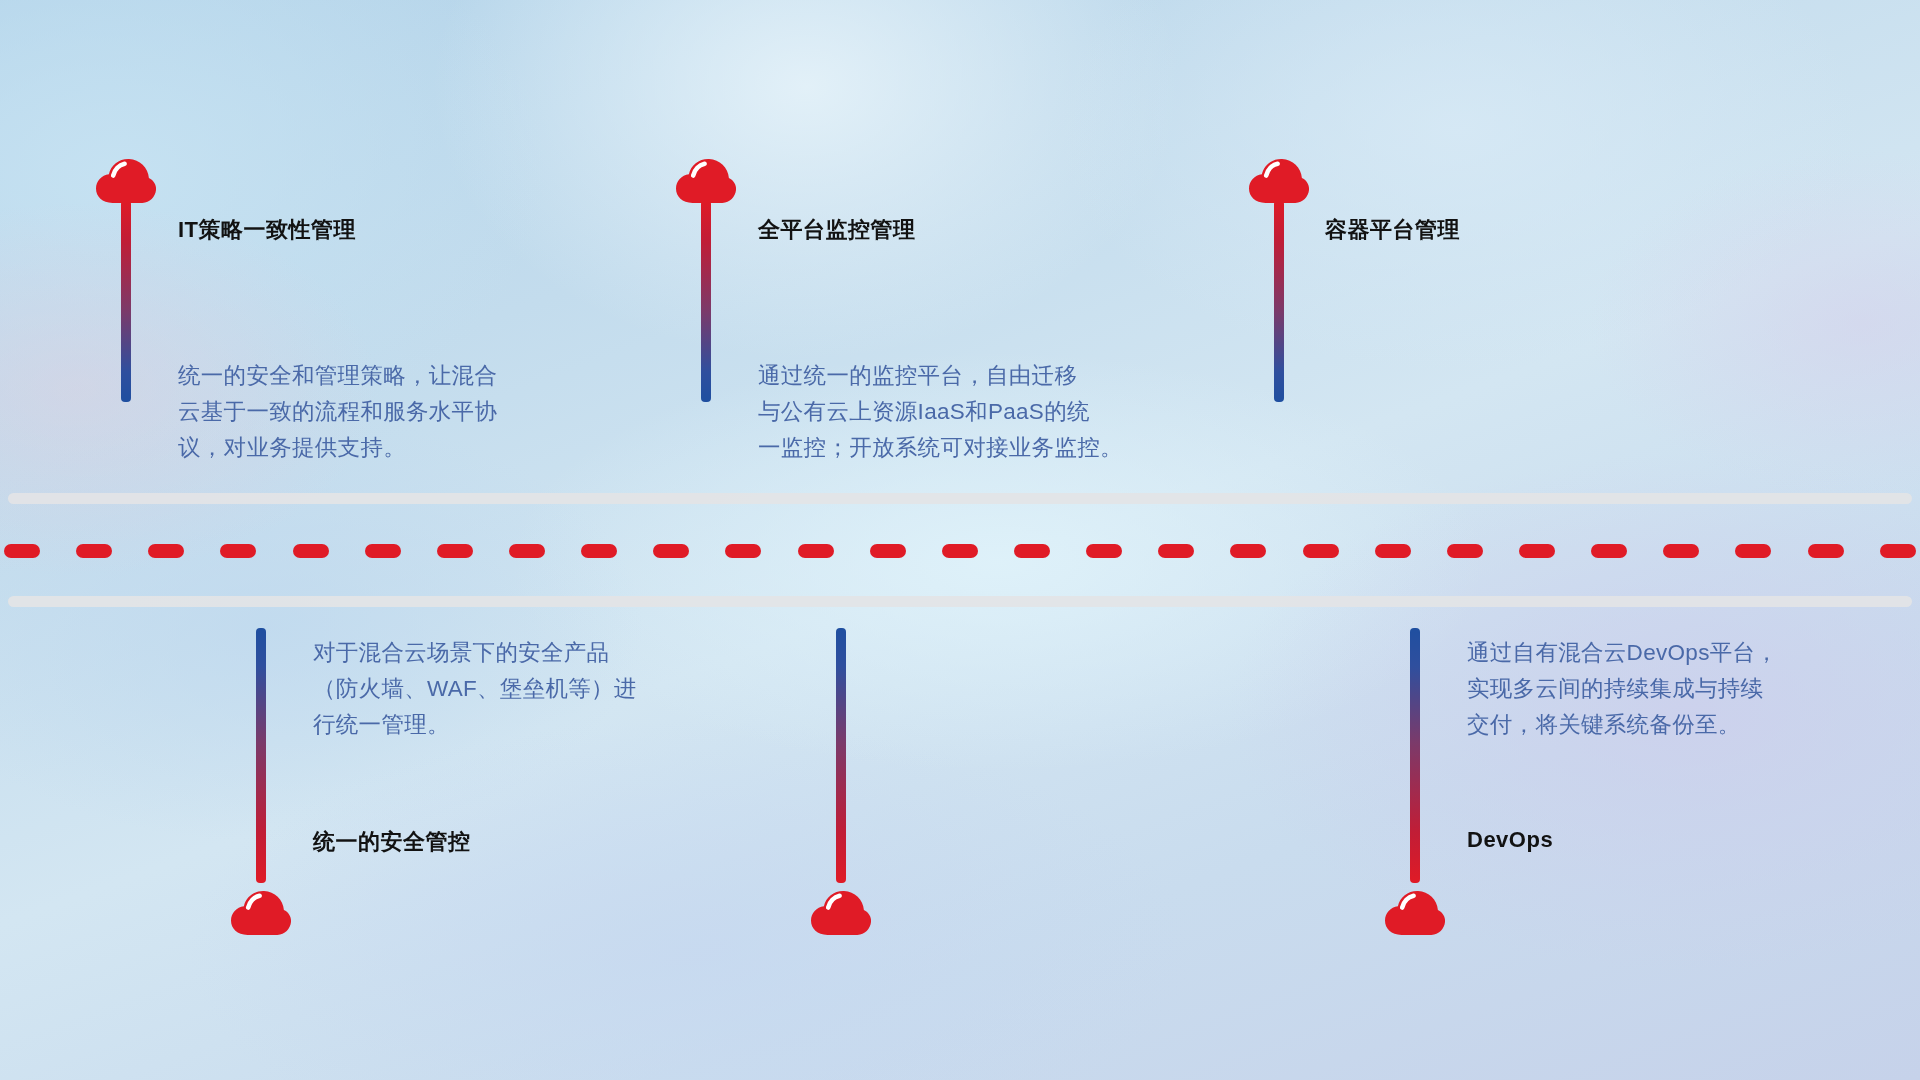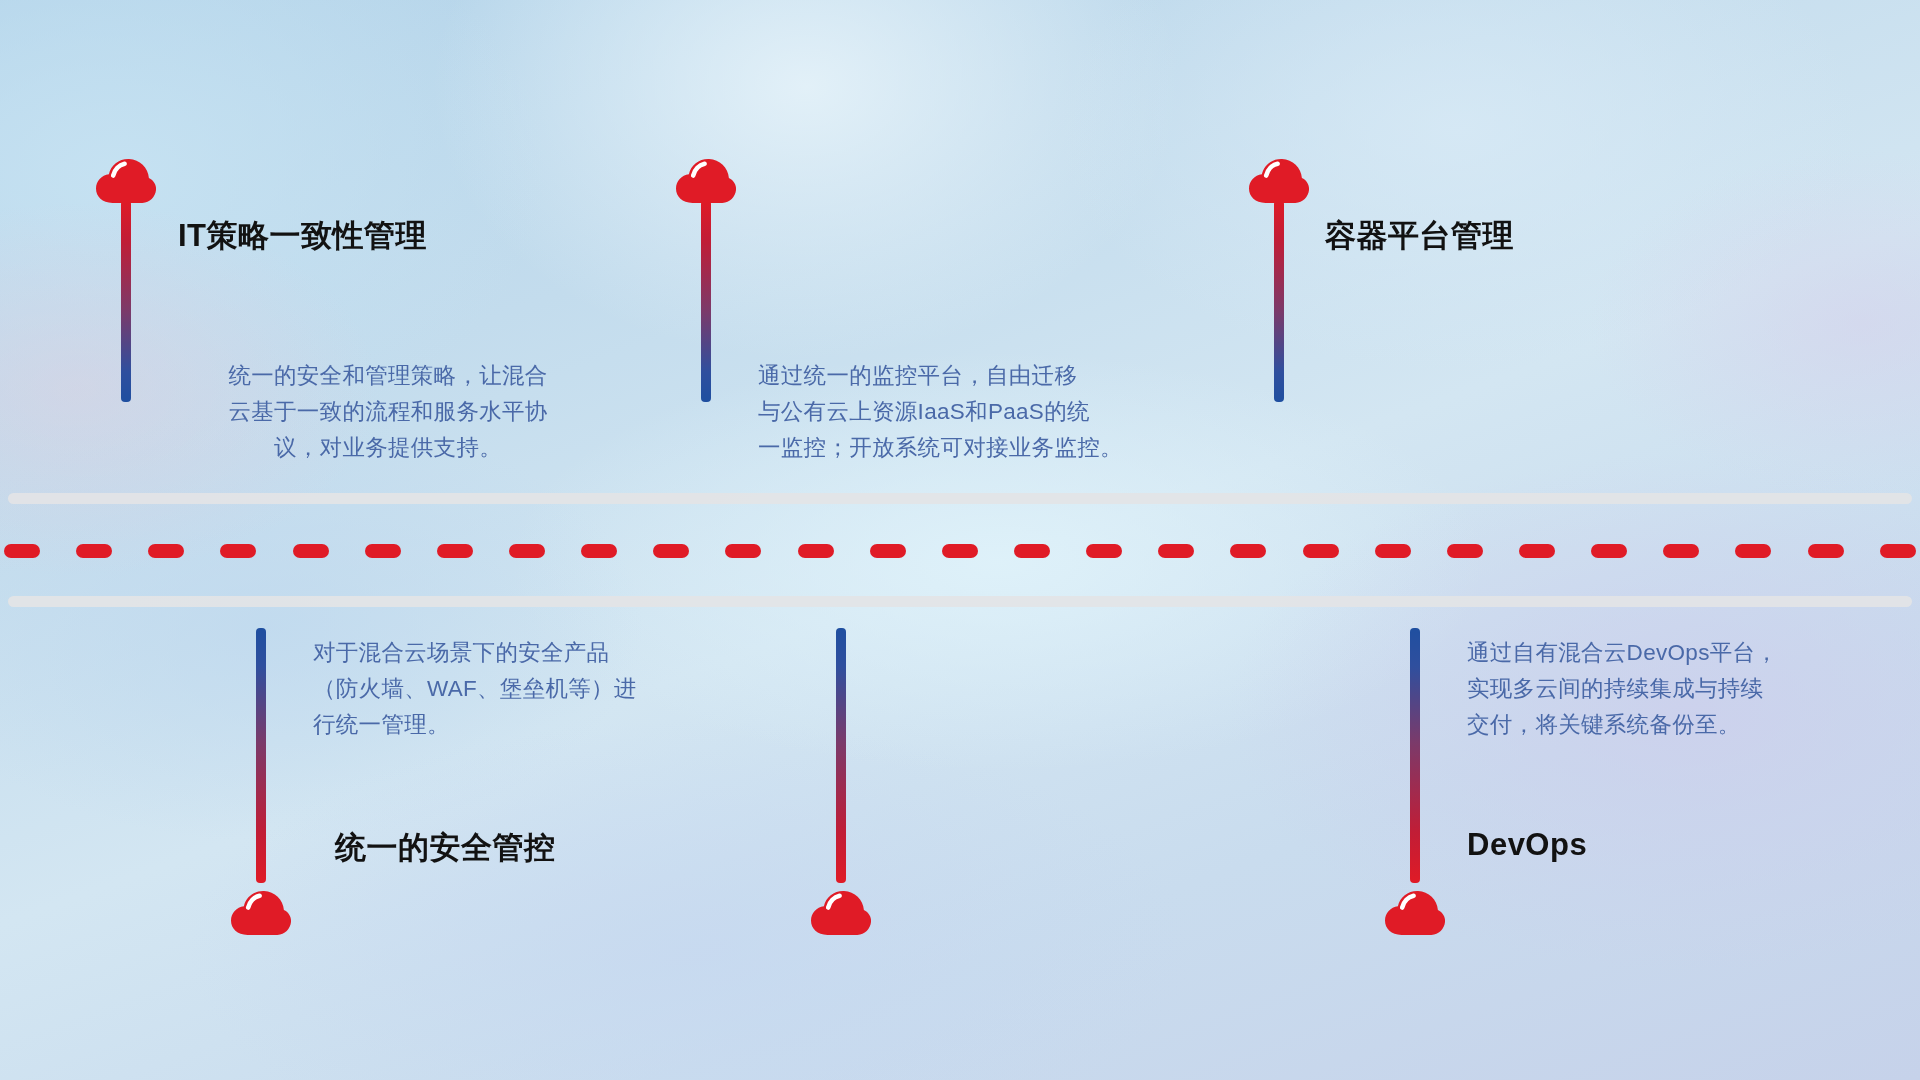--- a/index.html
+++ b/index.html
@@ -110,21 +110,21 @@
   .cloud-icon {
     position: absolute;
     width: 62px;
     height: 46px;
   }
   .cloud-icon svg { display: block; width: 100%; height: 100%; }
 
   
   .card-title {
     position: absolute;
-    font-size: 31px;
+    font-size: 22px;
     font-weight: bold;
     color: #121212;
     white-space: nowrap;
     letter-spacing: 0.5px;
   }
   .card-body {
     position: absolute;
     font-size: 22.5px;
     line-height: 36px;
     color: #4a69a8;
@@ -149,31 +149,32 @@
   <div class="bg-layer bg-glow-9"></div>
 
   <div class="cloud-icon" style="left:95px; top:158px;">
     <svg viewBox="0 0 62 46">
       <path d="M17.5 45 C7.3 45 1 38.6 1 30.6 C1 23.2 6.6 17.1 13.9 16.3 C15.9 6.9 24.3 0.6 34.1 1.0 C44.6 1.4 53.2 9.7 53.9 20.1 C58.6 22.2 61.5 27.0 61.0 32.1 C60.4 38.6 54.8 45 47.4 45 Z" fill="#e01b26"></path>
       <path d="M18.2 17.6 C19.6 11.6 24.1 7.0 29.6 5.8" stroke="#ffffff" stroke-width="4.6" stroke-linecap="round" fill="none"></path>
     </svg>
   </div>
   <div class="pin-stem down" style="left:121px; top:200px; height:202px;"></div>
   <div class="card-title" style="left:178px; top:215px;">IT策略一致性管理</div>
-  <div class="card-body" style="left:178px; top:358px; width:420px;text-align:center;">统一的安全和管理策略，让混合
+  <div class="card-body" style="left:178px; top:358px; width:420px;">统一的安全和管理策略，让混合
 云基于一致的流程和服务水平协
 议，对业务提供支持。</div>
 
   <div class="cloud-icon" style="left:675px; top:158px;">
     <svg viewBox="0 0 62 46">
       <path d="M17.5 45 C7.3 45 1 38.6 1 30.6 C1 23.2 6.6 17.1 13.9 16.3 C15.9 6.9 24.3 0.6 34.1 1.0 C44.6 1.4 53.2 9.7 53.9 20.1 C58.6 22.2 61.5 27.0 61.0 32.1 C60.4 38.6 54.8 45 47.4 45 Z" fill="#e01b26"></path>
       <path d="M18.2 17.6 C19.6 11.6 24.1 7.0 29.6 5.8" stroke="#ffffff" stroke-width="4.6" stroke-linecap="round" fill="none"></path>
     </svg>
   </div>
   <div class="pin-stem down" style="left:701px; top:200px; height:202px;"></div>
+  <div class="card-title" style="left:758px; top:215px;">全平台监控管理</div>
   <div class="card-body" style="left:758px; top:358px; width:430px;">通过统一的监控平台，自由迁移
 与公有云上资源IaaS和PaaS的统
 一监控；开放系统可对接业务监控。</div>
 
   <div class="cloud-icon" style="left:1248px; top:158px;">
     <svg viewBox="0 0 62 46">
       <path d="M17.5 45 C7.3 45 1 38.6 1 30.6 C1 23.2 6.6 17.1 13.9 16.3 C15.9 6.9 24.3 0.6 34.1 1.0 C44.6 1.4 53.2 9.7 53.9 20.1 C58.6 22.2 61.5 27.0 61.0 32.1 C60.4 38.6 54.8 45 47.4 45 Z" fill="#e01b26"></path>
       <path d="M18.2 17.6 C19.6 11.6 24.1 7.0 29.6 5.8" stroke="#ffffff" stroke-width="4.6" stroke-linecap="round" fill="none"></path>
     </svg>
   </div>
@@ -215,21 +216,21 @@
   <div class="pin-stem up" style="left:256px; top:628px; height:255px;"></div>
   <div class="cloud-icon" style="left:230px; top:890px;">
     <svg viewBox="0 0 62 46">
       <path d="M17.5 45 C7.3 45 1 38.6 1 30.6 C1 23.2 6.6 17.1 13.9 16.3 C15.9 6.9 24.3 0.6 34.1 1.0 C44.6 1.4 53.2 9.7 53.9 20.1 C58.6 22.2 61.5 27.0 61.0 32.1 C60.4 38.6 54.8 45 47.4 45 Z" fill="#e01b26"></path>
       <path d="M18.2 17.6 C19.6 11.6 24.1 7.0 29.6 5.8" stroke="#ffffff" stroke-width="4.6" stroke-linecap="round" fill="none"></path>
     </svg>
   </div>
   <div class="card-body" style="left:313px; top:635px; width:430px;">对于混合云场景下的安全产品
 （防火墙、WAF、堡垒机等）进
 行统一管理。</div>
-  <div class="card-title" style="left:313px; top:827px;margin-left:22px;">统一的安全管控</div>
+  <div class="card-title" style="left:313px; top:827px;">统一的安全管控</div>
 
   <div class="pin-stem up" style="left:836px; top:628px; height:255px;"></div>
   <div class="cloud-icon" style="left:810px; top:890px;">
     <svg viewBox="0 0 62 46">
       <path d="M17.5 45 C7.3 45 1 38.6 1 30.6 C1 23.2 6.6 17.1 13.9 16.3 C15.9 6.9 24.3 0.6 34.1 1.0 C44.6 1.4 53.2 9.7 53.9 20.1 C58.6 22.2 61.5 27.0 61.0 32.1 C60.4 38.6 54.8 45 47.4 45 Z" fill="#e01b26"></path>
       <path d="M18.2 17.6 C19.6 11.6 24.1 7.0 29.6 5.8" stroke="#ffffff" stroke-width="4.6" stroke-linecap="round" fill="none"></path>
     </svg>
   </div>
 
   <div class="pin-stem up" style="left:1410px; top:628px; height:255px;"></div>

